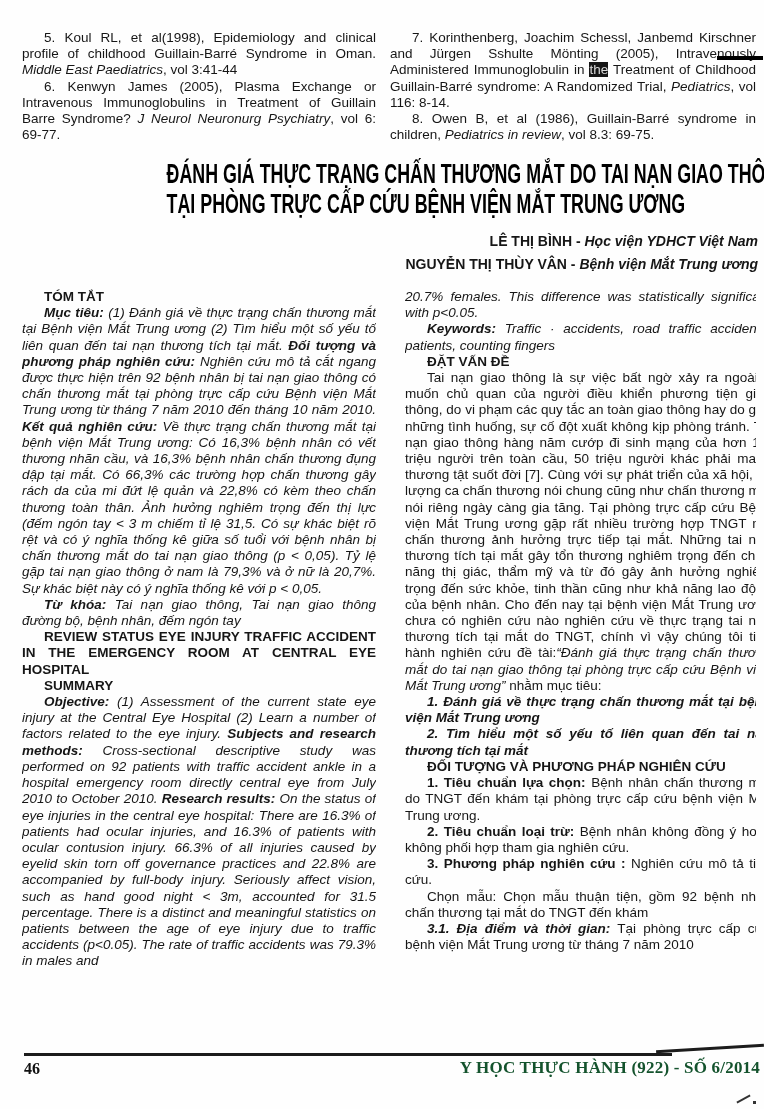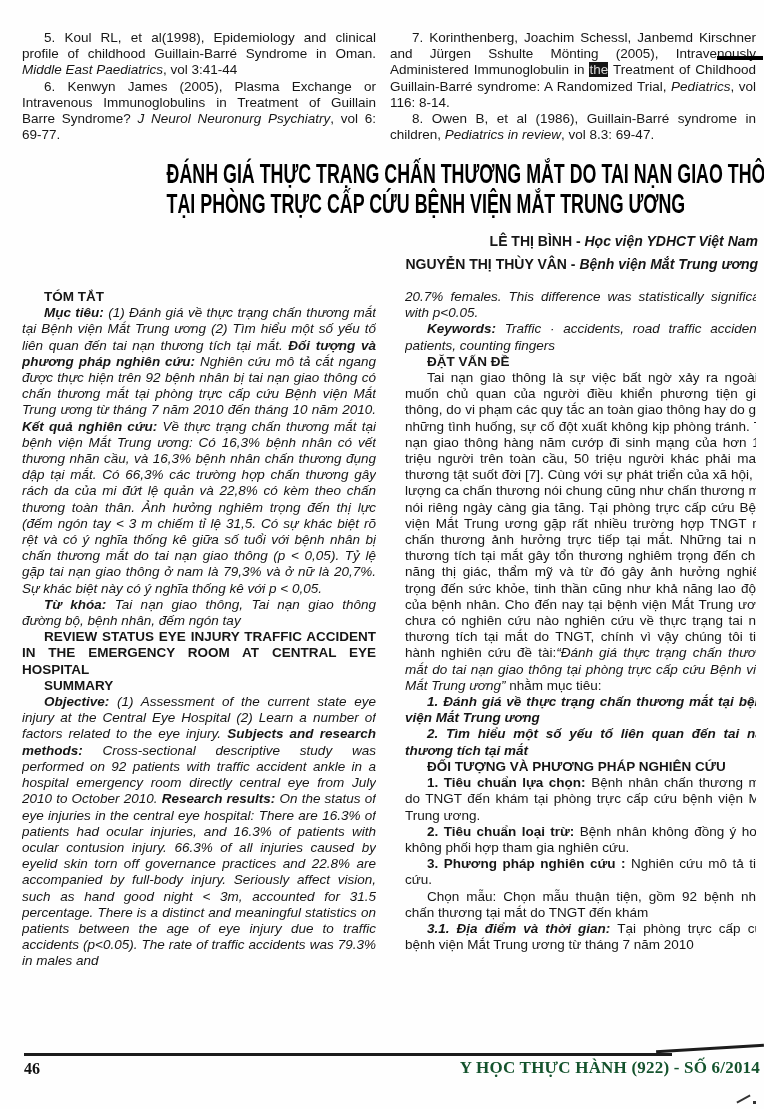--- a/index.html
+++ b/index.html
@@ -66,21 +66,21 @@
 
 <div class="page">
 
   <div class="refs">
     <div class="col">
         <p class="para"><span class="r-n">5. Koul RL, et al(1998), Epidemiology and clinical profile of childhood Guillain-Barré Syndrome in Oman. </span><span class="r-i">Middle East Paediatrics</span><span class="r-n">, vol 3:41-44</span></p>
         <p class="para"><span class="r-n">6. Kenwyn James (2005), Plasma Exchange or Intravenous Immunoglobulins in Treatment of Guillain Barre Syndrome? </span><span class="r-i">J Neurol Neuronurg Psychiatry</span><span class="r-n">, vol 6: 69-77.</span></p>
       </div>
     <div class="col">
         <p class="para"><span class="r-n">7. Korinthenberg, Joachim Schessl, Janbemd Kirschner and Jürgen Sshulte Mönting (2005), Intravenously Administered Immunoglobulin in </span><span class="r-m">the</span><span class="r-n"> Treatment of Childhood Guillain-Barré syndrome: A Randomized Trial, </span><span class="r-i">Pediatrics</span><span class="r-n">, vol 116: 8-14.</span></p>
-        <p class="para"><span class="r-n">8. Owen B, et al (1986), Guillain-Barré syndrome in children, </span><span class="r-i">Pediatrics in review</span><span class="r-n">, vol 8.3: 69-47.</span></p>
+        <p class="para"><span class="r-n">8. Owen B, et al (1986), Guillain-Barré syndrome in children, </span><span class="r-i">Pediatrics in review</span><span class="r-n">, vol 8.3: 69-75.</span></p>
       </div>
   </div>
 
   <div class="mark-under-2005"></div>
 
   <div class="title-wrap">
     <div class="title-line">ĐÁNH GIÁ THỰC TRẠNG CHẤN THƯƠNG MẮT DO TAI NẠN GIAO THÔNG</div>
     <div class="title-line">TẠI PHÒNG TRỰC CẤP CỨU BỆNH VIỆN MẮT TRUNG ƯƠNG</div>
   </div>
 

